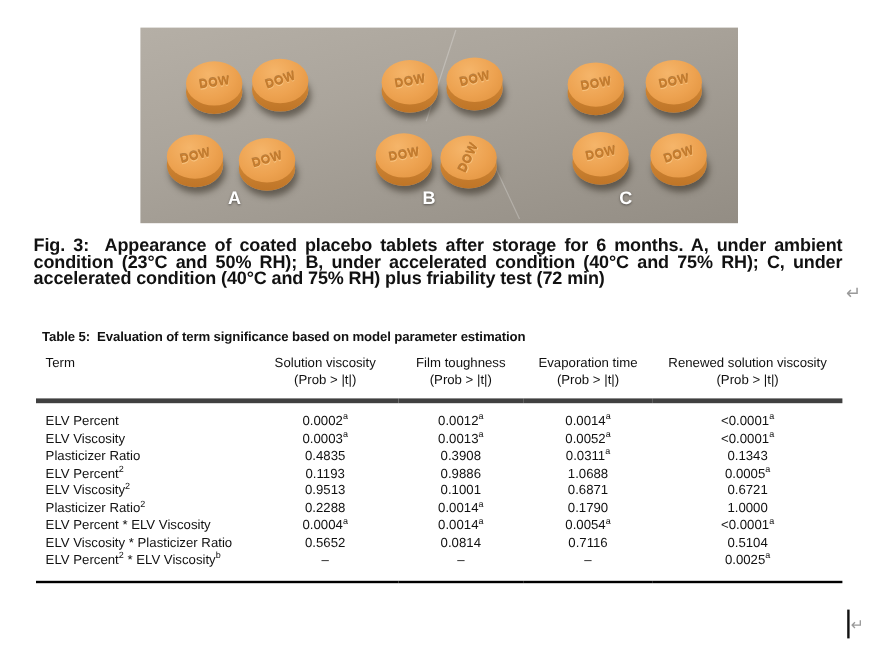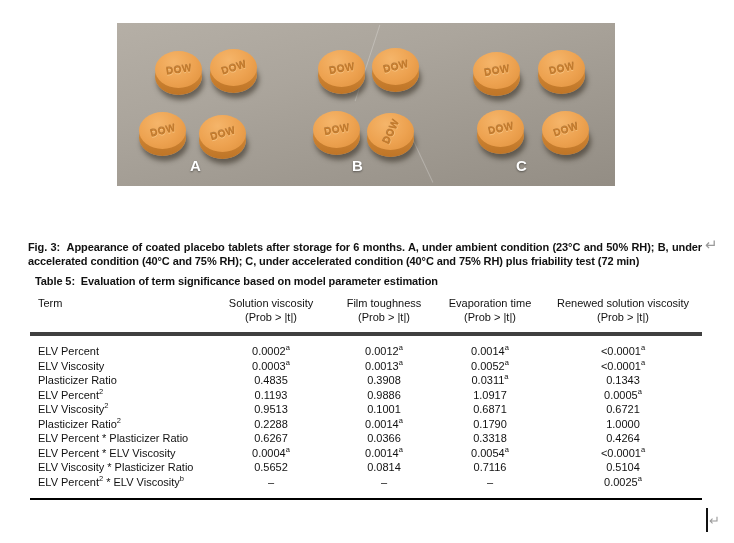--- a/index.html
+++ b/index.html
@@ -19,22 +19,22 @@
   .t-top  { position:absolute; left:0; top:0; width:47px; height:37px; border-radius:50%;
             background:radial-gradient(ellipse at 40% 30%, #f5b56a 0%, #eda250 55%, #df903c 100%);
             display:flex; align-items:center; justify-content:center; }
   .t-top span { font-weight:bold; font-size:10px; color:#c57b2c; letter-spacing:.5px;
             text-shadow:0 -1px 0 rgba(120,70,20,.45), 0 1px 0 rgba(255,225,170,.45); }
   .glabel { position:absolute; color:#ffffff; font-weight:bold; font-size:15px;
             text-shadow:0 1px 2px rgba(0,0,0,.45); }
 
   
   .caption { position:absolute; left:28px; top:198px; width:674px;
-             font-size:11px; font-weight:bold; line-height:14px;
-             text-align:justify; letter-spacing:-0.1px; white-space:pre-wrap; color:#111;margin-top:42px; }
+             font-size:15px; font-weight:bold; line-height:14px;
+             text-align:justify; letter-spacing:-0.1px; white-space:pre-wrap; color:#111; }
   .retmark { position:absolute; color:#9a9a9a; font-size:15px; line-height:15px; }
   .mark1 { left:705px; top:237px; }
   .tabletitle { position:absolute; left:35px; top:275px; font-size:11px; font-weight:bold;
                 letter-spacing:-0.1px; white-space:pre-wrap; color:#111; }
 
   
   table.sig { position:absolute; left:30px; top:296px; width:672px;
               border-collapse:collapse; table-layout:fixed;
               font-size:11px; color:#111; border-bottom:2px solid #000; }
   table.sig th { font-weight:normal; vertical-align:top; text-align:center;
@@ -204,45 +204,38 @@
         <td class="term"><span>Plasticizer Ratio</span><sup></sup><span></span><sup></sup></td>
         <td><span>0.4835</span><sup></sup></td>
         <td><span>0.3908</span><sup></sup></td>
         <td><span>0.0311</span><sup>a</sup></td>
         <td><span>0.1343</span><sup></sup></td>
       </tr>
       <tr>
         <td class="term"><span>ELV Percent</span><sup>2</sup><span></span><sup></sup></td>
         <td><span>0.1193</span><sup></sup></td>
         <td><span>0.9886</span><sup></sup></td>
-        <td><span>1.0917</span><sup></sup></td>
+        <td><span>1.0688</span><sup></sup></td>
         <td><span>0.0005</span><sup>a</sup></td>
       </tr>
       <tr>
         <td class="term"><span>ELV Viscosity</span><sup>2</sup><span></span><sup></sup></td>
         <td><span>0.9513</span><sup></sup></td>
         <td><span>0.1001</span><sup></sup></td>
         <td><span>0.6871</span><sup></sup></td>
         <td><span>0.6721</span><sup></sup></td>
       </tr>
       <tr>
         <td class="term"><span>Plasticizer Ratio</span><sup>2</sup><span></span><sup></sup></td>
         <td><span>0.2288</span><sup></sup></td>
         <td><span>0.0014</span><sup>a</sup></td>
         <td><span>0.1790</span><sup></sup></td>
         <td><span>1.0000</span><sup></sup></td>
       </tr>
       <tr>
-        <td class="term"><span>ELV Percent * Plasticizer Ratio</span><sup></sup><span></span><sup></sup></td>
-        <td><span>0.6267</span><sup></sup></td>
-        <td><span>0.0366</span><sup></sup></td>
-        <td><span>0.3318</span><sup></sup></td>
-        <td><span>0.4264</span><sup></sup></td>
-      </tr>
-      <tr>
         <td class="term"><span>ELV Percent * ELV Viscosity</span><sup></sup><span></span><sup></sup></td>
         <td><span>0.0004</span><sup>a</sup></td>
         <td><span>0.0014</span><sup>a</sup></td>
         <td><span>0.0054</span><sup>a</sup></td>
         <td><span>&lt;0.0001</span><sup>a</sup></td>
       </tr>
       <tr>
         <td class="term"><span>ELV Viscosity * Plasticizer Ratio</span><sup></sup><span></span><sup></sup></td>
         <td><span>0.5652</span><sup></sup></td>
         <td><span>0.0814</span><sup></sup></td>

